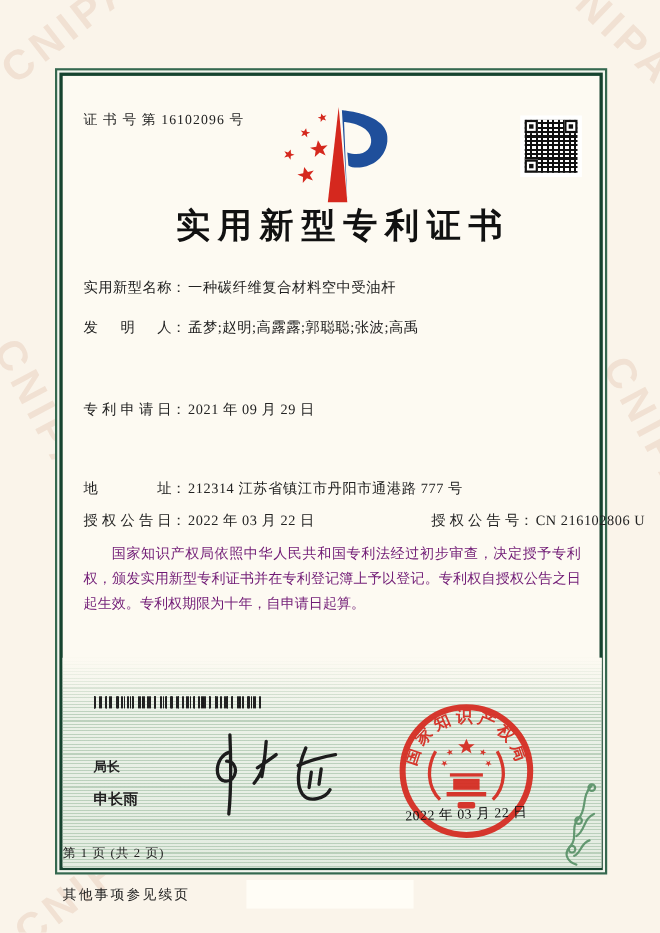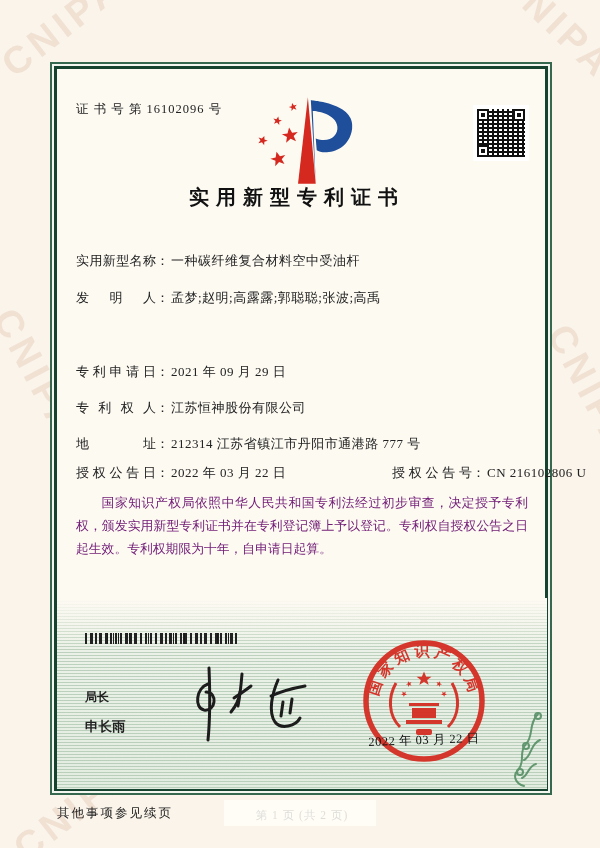--- a/index.html
+++ b/index.html
@@ -19,22 +19,22 @@
   .cert-no{position:absolute;left:76px;top:101px;font-size:12.5px;letter-spacing:1px;color:#222;}
   .logo{position:absolute;left:241px;top:94px;width:118px;height:94px;}
   .qr{position:absolute;left:473px;top:105px;width:52px;height:52px;background:#fff;padding:2px;}
   .qr-pat{position:relative;width:48px;height:48px;margin:2px;
       background:
         repeating-linear-gradient(0deg,#111 0 2px,transparent 2px 4px),
         repeating-linear-gradient(90deg,#111 0 2px,#fff 2px 5px);}
   .qf{position:absolute;width:12px;height:12px;border:2px solid #111;background:#fff;box-sizing:border-box;}
   .qf .qd{position:absolute;left:2px;top:2px;width:4px;height:4px;background:#111;}
   .qf.tl{left:0;top:0}.qf.tr{right:0;top:0}.qf.bl{left:0;bottom:0}
-  .doc-title{position:absolute;left:52px;top:184px;width:490px;text-align:center;
-      font-size:20px;font-weight:600;letter-spacing:7px;color:#111;}
+  .doc-title{position:absolute;left:67px;top:184px;width:490px;text-align:center;
+      font-size:31px;font-weight:600;letter-spacing:7px;color:#111;}
   
   .frow{position:absolute;left:76px;font-size:13px;color:#222;white-space:nowrap;}
   .flabel{display:inline-block;width:80px;text-align:justify;text-align-last:justify;}
   .fcolon{display:inline-block;margin-right:2px;}
   .fvalue{letter-spacing:0.5px;}
   .grant-right{position:absolute;left:316px;top:0;}
   
   .law{position:absolute;left:76px;width:452px;font-size:12.8px;line-height:1.78;
       text-indent:2em;color:#701a75;text-align:justify;margin:0;}
   
@@ -50,22 +50,22 @@
         repeating-linear-gradient(90deg,#1a1a1a 0 1px,transparent 1px 11px);}
   .signer-title{position:absolute;left:85px;top:689px;font-family:"Liberation Sans",sans-serif;
       font-size:12px;font-weight:700;color:#222;}
   .signer-name{position:absolute;left:85px;top:718px;font-family:"Liberation Sans",sans-serif;
       font-size:13.5px;font-weight:700;color:#222;}
   .signature{position:absolute;left:178px;top:662px;width:140px;height:92px;}
   .seal{position:absolute;left:362px;top:639px;width:124px;height:124px;}
   .seal-date{position:absolute;left:368px;top:732px;width:112px;text-align:center;
       font-size:12.5px;color:#111;transform:rotate(-2deg);letter-spacing:0.5px;}
   .flourish{position:absolute;left:498px;top:710px;width:48px;height:78px;}
-  .page-num{position:absolute;left:57px;top:768px;width:490px;text-align:center;
-      font-size:11.5px;color:#222;letter-spacing:1px;margin-top:40px;}
+  .page-num{position:absolute;left:57px;top:768px;width:490px;
+      font-size:11.5px;color:#222;letter-spacing:1px;}
   .cont-band{position:absolute;left:224px;top:800px;width:152px;height:26px;
       background:rgba(255,254,248,0.85);}
   .cont-note{position:absolute;left:57px;top:805px;width:490px;text-align:left;
       font-size:12.5px;color:#222;letter-spacing:2px;}
 </style>
 </head>
 <body>
 
 <div id="page">
 
@@ -116,23 +116,20 @@
   <div class="doc-title">实用新型专利证书</div>
 
   <div class="frow" style="top:252px">
     <span class="flabel">实用新型名称</span><span class="fcolon">：</span><span class="fvalue">一种碳纤维复合材料空中受油杆</span>
   </div>
   <div class="frow" style="top:289px">
     <span class="flabel">发 明 人</span><span class="fcolon">：</span><span class="fvalue">孟梦;赵明;高露露;郭聪聪;张波;高禹</span>
   </div>
   <div class="frow" style="top:363px">
     <span class="flabel">专利申请日</span><span class="fcolon">：</span><span class="fvalue">2021 年 09 月 29 日</span>
-  </div>
-  <div class="frow" style="top:399px">
-    <span class="flabel">专 利 权 人</span><span class="fcolon">：</span><span class="fvalue">江苏恒神股份有限公司</span>
   </div>
   <div class="frow" style="top:435px">
     <span class="flabel">地 址</span><span class="fcolon">：</span><span class="fvalue">212314 江苏省镇江市丹阳市通港路 777 号</span>
   </div>
   <div class="frow" style="top:464px;width:452px">
     <span class="flabel">授权公告日</span><span class="fcolon">：</span><span class="fvalue">2022 年 03 月 22 日</span>
     <span class="grant-right">
       <span class="flabel">授权公告号</span><span class="fcolon">：</span><span class="fvalue">CN 216102806 U</span>
     </span>
   </div>

